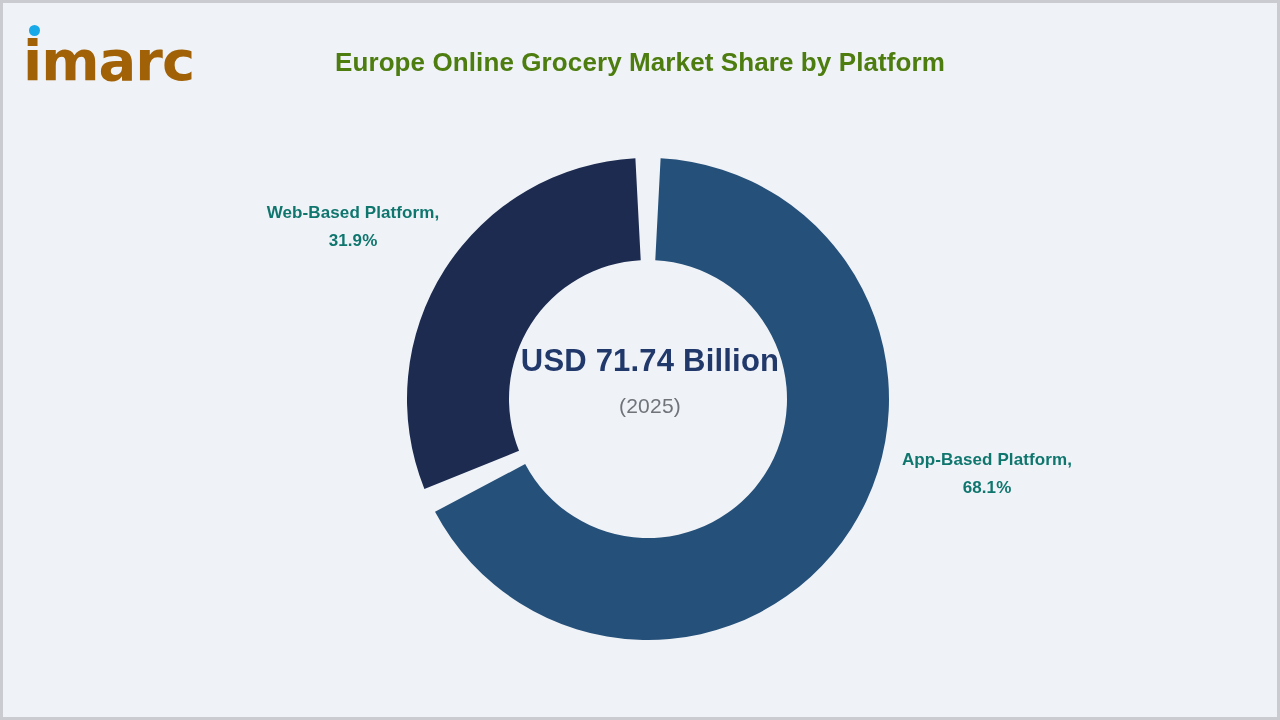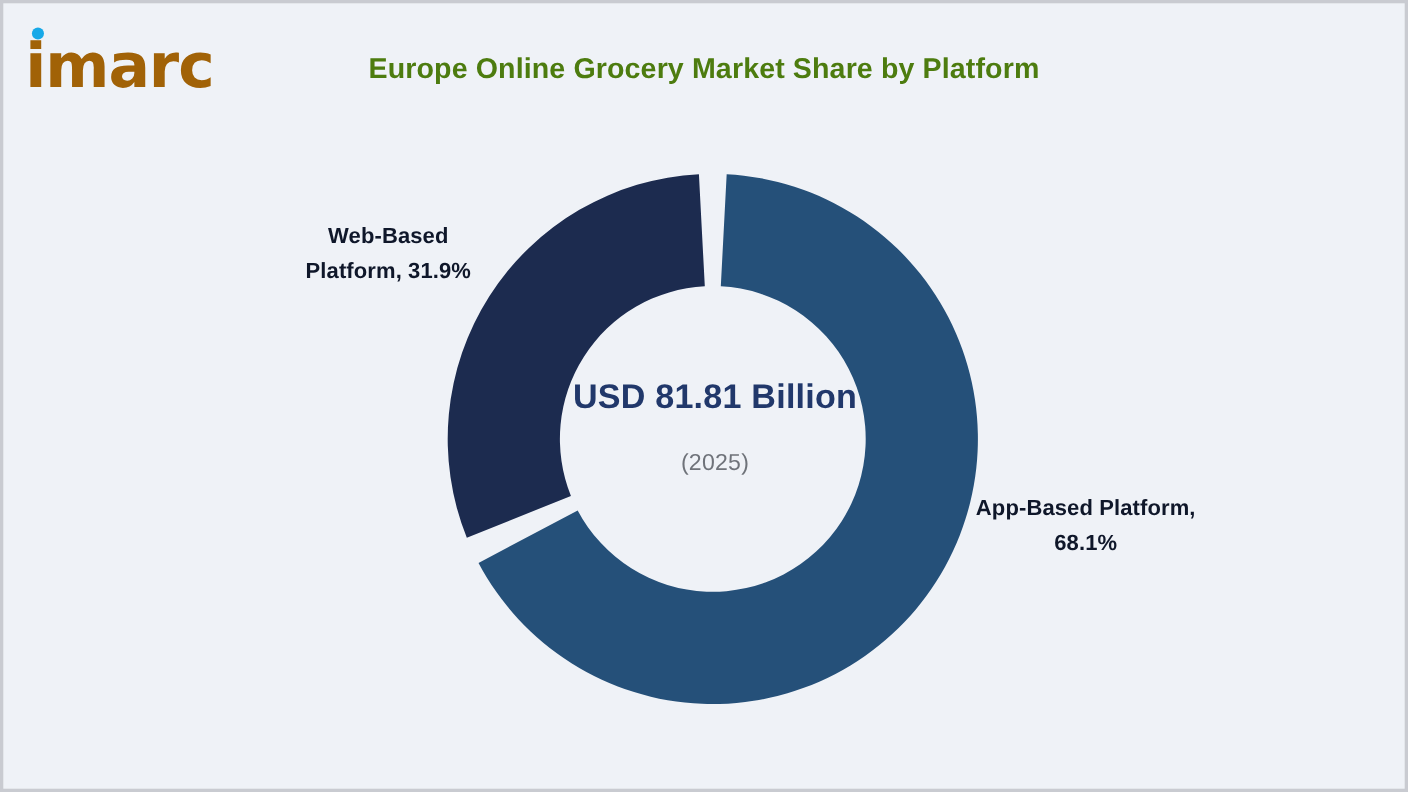--- a/index.html
+++ b/index.html
@@ -89,32 +89,32 @@
     pointer-events: none;
   }
   #center-value {
     font-size: 31px;
     font-weight: bold;
     color: #21386b;
     line-height: 1.42;
     letter-spacing: 0.2px;
   }
   #center-year {
-    margin-top: 26px;
+    margin-top: 11px;
     font-size: 21px;
     color: #6f737a;
     letter-spacing: 0.2px;
   }
 
   
   .slice-label {
     position: absolute;
-    font-size: 20px;
+    font-size: 17px;
     font-weight: bold;
-    color: #0f172a;
+    color: #0f766e;
     line-height: 1.62;
     letter-spacing: 0.1px;
   }
   #label-web {
     left: 250px;
     top: 196px;
     width: 200px;
     text-align: center;
   }
   #label-app {
@@ -139,20 +139,20 @@
   <div id="donut-wrap">
     <svg id="donut-svg" width="1274" height="714" viewBox="0 0 1274 714">
       <g id="slice-group">
           <path d="M 657.6129654545495 155.33028212414771 A 241 241 0 1 1 432.01248314862494 508.7710852367983 L 522.1565774176717 461.04224418221975 A 139 139 0 1 0 652.2746979177692 257.19049466911423 Z" fill="#255079"></path>
           <path d="M 421.3914628103603 485.8900556007699 A 241 241 0 0 1 632.3870345454504 155.33028212414771 L 637.7253020822308 257.19049466911423 A 139 139 0 0 0 516.0307607080501 447.8453017780374 Z" fill="#1c2b4f"></path>
         </g>
     </svg>
   </div>
 
   <div id="center-text">
-    <div id="center-value">USD 81.81 Billion</div>
+    <div id="center-value">USD 71.74 Billion</div>
     <div id="center-year">(2025)</div>
   </div>
 
   <div class="slice-label" id="label-web">Web-Based Platform, 31.9%</div>
   <div class="slice-label" id="label-app">App-Based Platform, 68.1%</div>
 
 </div>
 
 </body></html>

